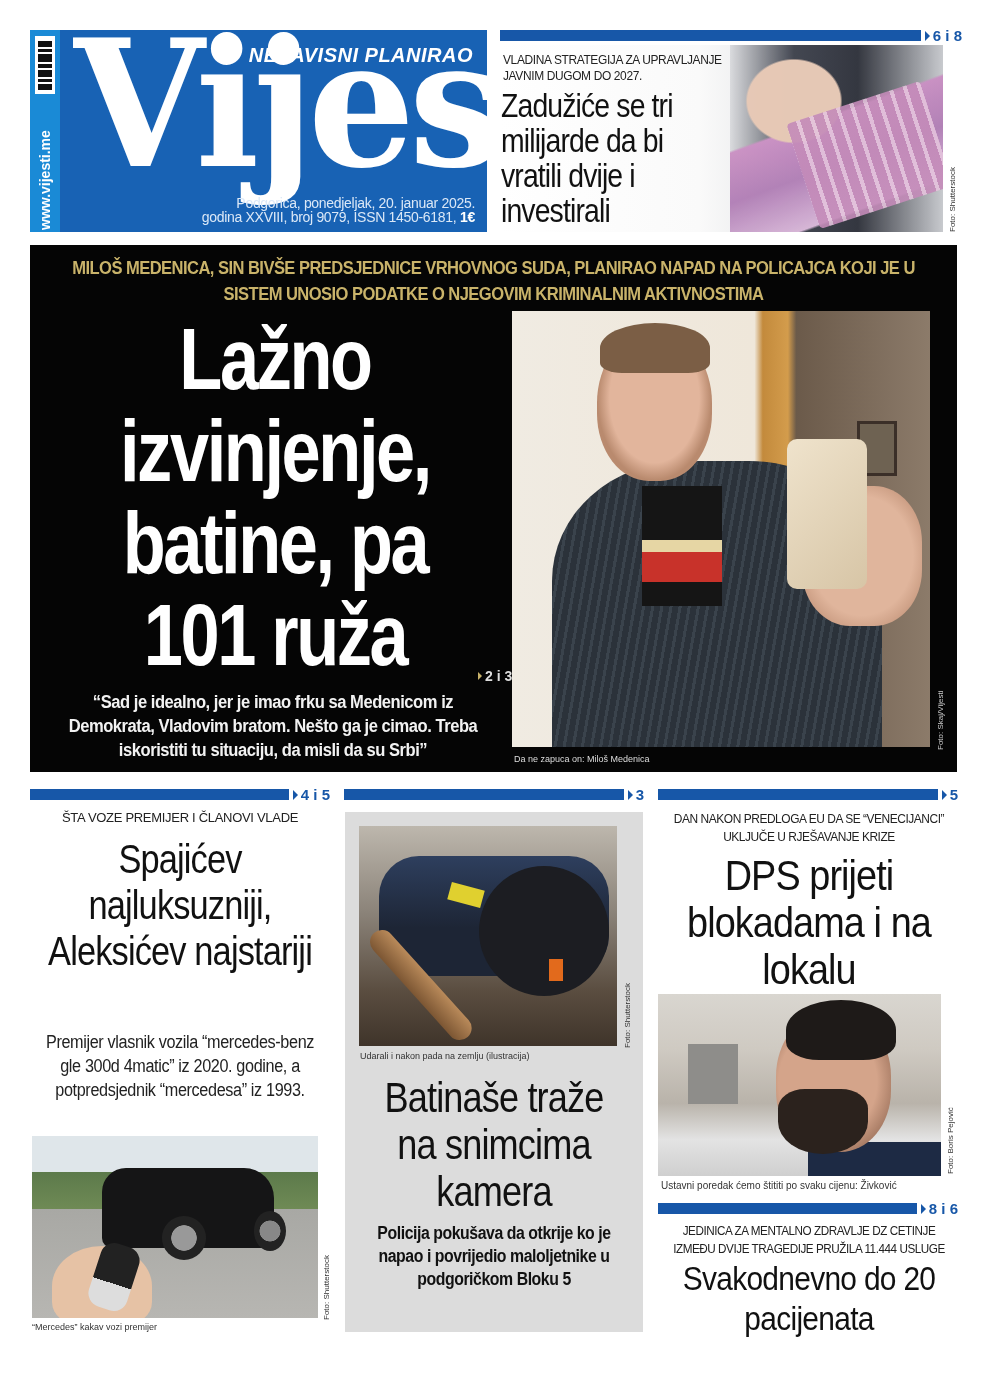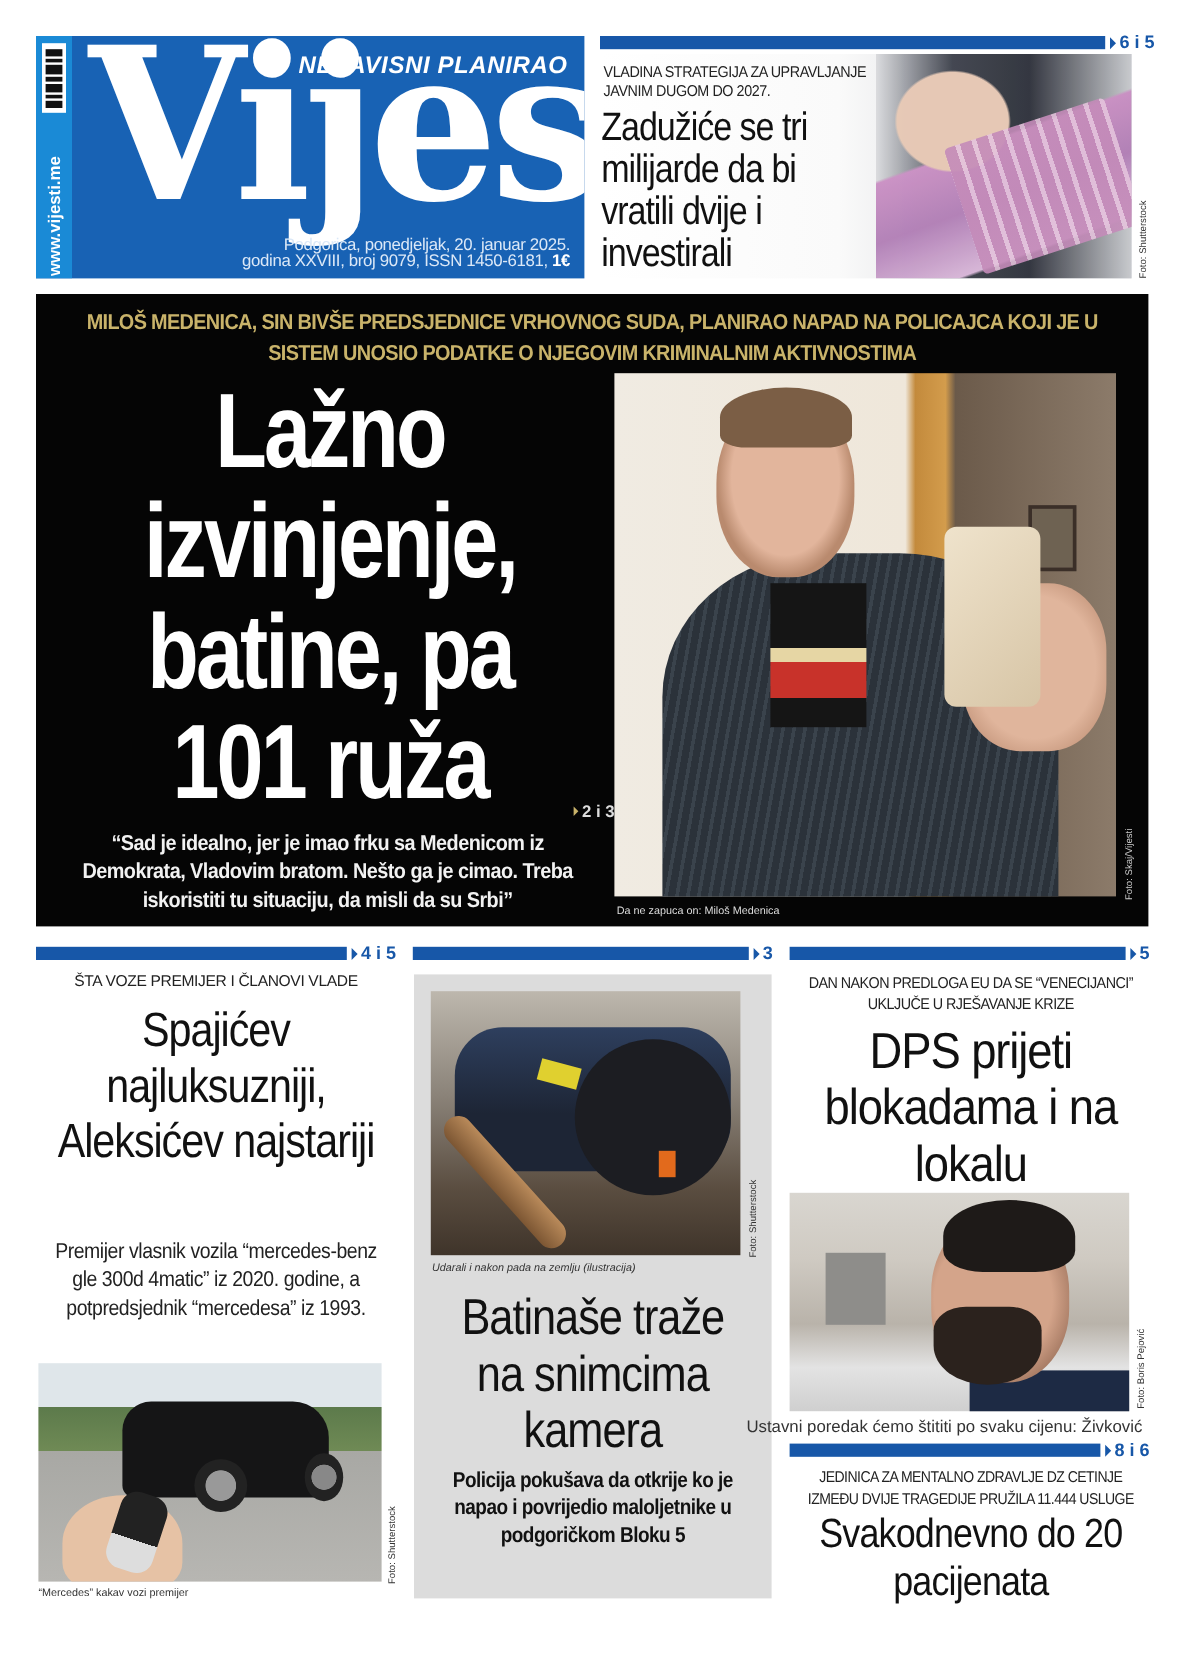--- a/index.html
+++ b/index.html
@@ -74,36 +74,36 @@
 
   
   .c2-bar { left: 344px; top: 789px; width: 300px; }
   .c2-box { left: 345px; top: 812px; width: 298px; height: 520px; background: #dcdcdc; }
   .c2-photo { left: 359px; top: 826px; width: 258px; height: 220px; overflow: hidden; background: linear-gradient(180deg, #bdb7ad 0%, #8a8278 40%, #5a4d40 75%, #3f342a 100%); }
   .c2-photo .body { left: 20px; top: 30px; width: 230px; height: 120px; border-radius: 40px; background: linear-gradient(180deg, #2e3f5e 0%, #1d2535 60%); }
   .c2-photo .hood { left: 120px; top: 40px; width: 130px; height: 130px; border-radius: 50%; background: #1c1d22; }
   .c2-photo .bat { left: 15px; top: 95px; width: 140px; height: 24px; border-radius: 12px; background: linear-gradient(180deg, #b98a5a, #7c5633); transform: rotate(48deg); transform-origin: left; }
   .c2-photo .stripe { left: 90px; top: 60px; width: 34px; height: 18px; background: #e0d02f; transform: rotate(15deg); }
   .c2-photo .orange { left: 190px; top: 133px; width: 14px; height: 22px; background: #e26a1c; }
-  .c2-caption { left: 360px; top: 1051px; font-size: 9px; color: #333; font-style: italic; }
+  .c2-caption { left: 360px; top: 1051px; font-size: 9px; color: #333; }
   .c2-credit { left: 623px; top: 1045px; }
   .c2-headline { left: 345px; top: 1074px; width: 298px; text-align: center; font-size: 42px; line-height: 47px; color: #111; letter-spacing: -1px; transform: scaleX(0.86); transform-origin: center; }
   .c2-deck { left: 345px; top: 1222px; width: 298px; text-align: center; font-weight: bold; font-size: 18px; line-height: 23px; color: #111; letter-spacing: -0.5px; transform: scaleX(0.88); transform-origin: center; }
 
   
   .c3-bar { left: 658px; top: 789px; width: 300px; }
   .c3-kicker { left: 650px; top: 810px; width: 318px; text-align: center; font-size: 13px; line-height: 18px; color: #222; letter-spacing: -0.5px; text-transform: uppercase; transform: scaleX(0.92); transform-origin: center; }
   .c3-headline { left: 650px; top: 852px; width: 318px; text-align: center; font-size: 42px; line-height: 47px; color: #111; letter-spacing: -1px; transform: scaleX(0.9); transform-origin: center; }
   .c3-photo { left: 658px; top: 994px; width: 283px; height: 182px; overflow: hidden; background: linear-gradient(180deg, #d9d6d0 0%, #cfcac2 30%, #b9b3aa 60%, #e3e3e3 80%, #cfcfcf 100%); }
   .c3-photo .win { left: 30px; top: 50px; width: 50px; height: 60px; background: #8e8d8a; }
   .c3-photo .head { left: 118px; top: 18px; width: 115px; height: 140px; border-radius: 46% 46% 44% 44%; background: radial-gradient(ellipse at 45% 50%, #d4a48a 0 55%, #a97d66 75%); }
   .c3-photo .hair { left: 128px; top: 6px; width: 110px; height: 60px; border-radius: 50% 50% 30% 30%; background: #1e1a18; }
   .c3-photo .beard { left: 120px; top: 95px; width: 90px; height: 65px; border-radius: 30% 30% 50% 50%; background: #2b221d; }
   .c3-photo .suit { left: 150px; top: 148px; width: 140px; height: 60px; background: #1d2a44; }
-  .c3-caption { left: 622px; top: 1180px; font-size: 14px; color: #333; }
+  .c3-caption { left: 661px; top: 1180px; font-size: 10px; color: #333; }
   .c3-credit { left: 946px; top: 1172px; }
   .c4-bar { left: 658px; top: 1203px; width: 300px; }
   .c4-kicker { left: 650px; top: 1222px; width: 318px; text-align: center; font-size: 13px; line-height: 18px; color: #222; letter-spacing: -0.5px; text-transform: uppercase; transform: scaleX(0.9); transform-origin: center; }
   .c4-headline { left: 650px; top: 1258px; width: 318px; text-align: center; font-size: 34px; line-height: 40px; color: #111; letter-spacing: -0.8px; transform: scaleX(0.88); transform-origin: center; }
 </style>
 </head>
 <body>
 
 <div class="abs masthead">
   <div class="abs mast-strip">
@@ -123,21 +123,21 @@
   <div class="abs issue-info">
     <div>Podgorica, ponedjeljak, 20. januar 2025.</div>
     <div><span>godina XXVIII, broj 9079, ISSN 1450-6181,</span> <b>1€</b></div>
   </div>
 </div>
 
 <div class="abs secbar" style="left:500px; top:30px; width:462px;">
   <div class="bar"></div>
   <div class="pg">
       <span class="tri"></span>
-      <span>6 i 5</span>
+      <span>6 i 8</span>
     </div>
 </div>
 <div class="abs top-story">
   <div class="abs money-photo"></div>
   <div class="abs money-notes"></div>
 </div>
 <div class="abs photo-credit-v" style="left:948px; top:232px;">Foto: Shutterstock</div>
 <div class="abs top-kicker">VLADINA STRATEGIJA ZA UPRAVLJANJE JAVNIM DUGOM DO 2027.</div>
 <div class="abs top-headline">Zadužiće se tri milijarde da bi vratili dvije i investirali</div>
 

